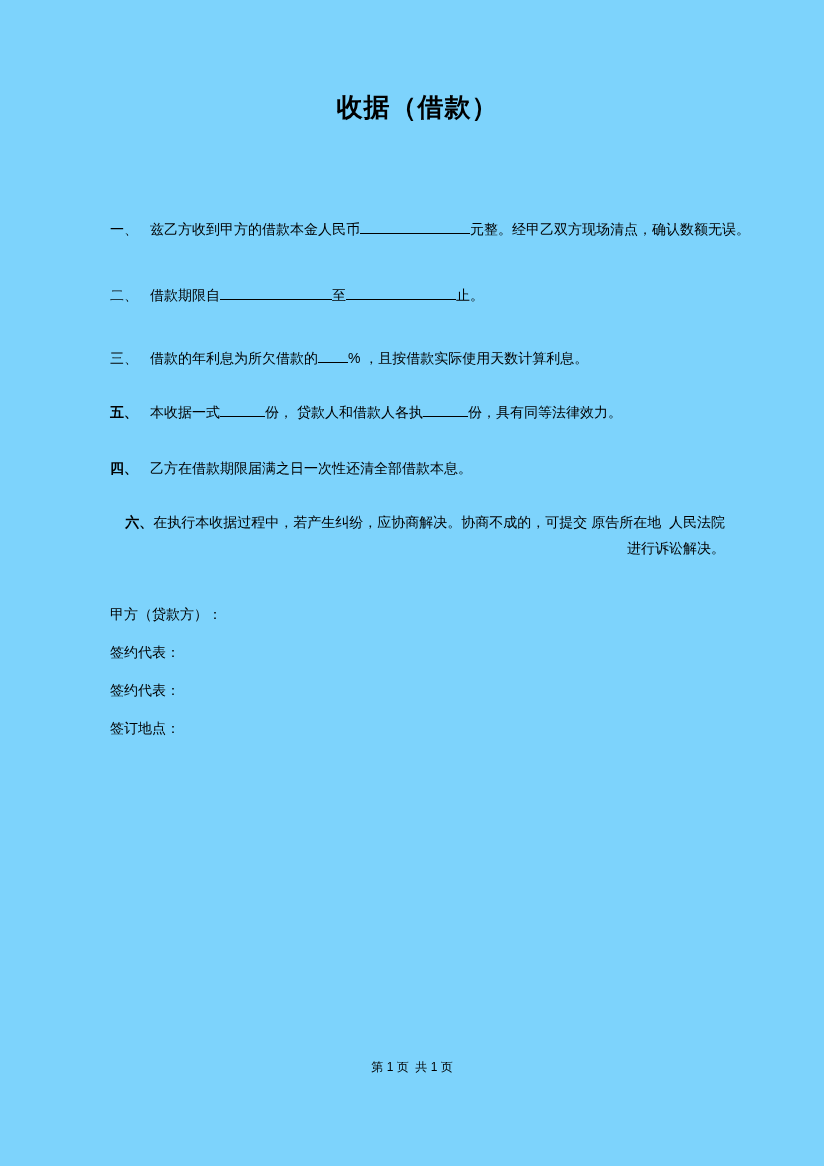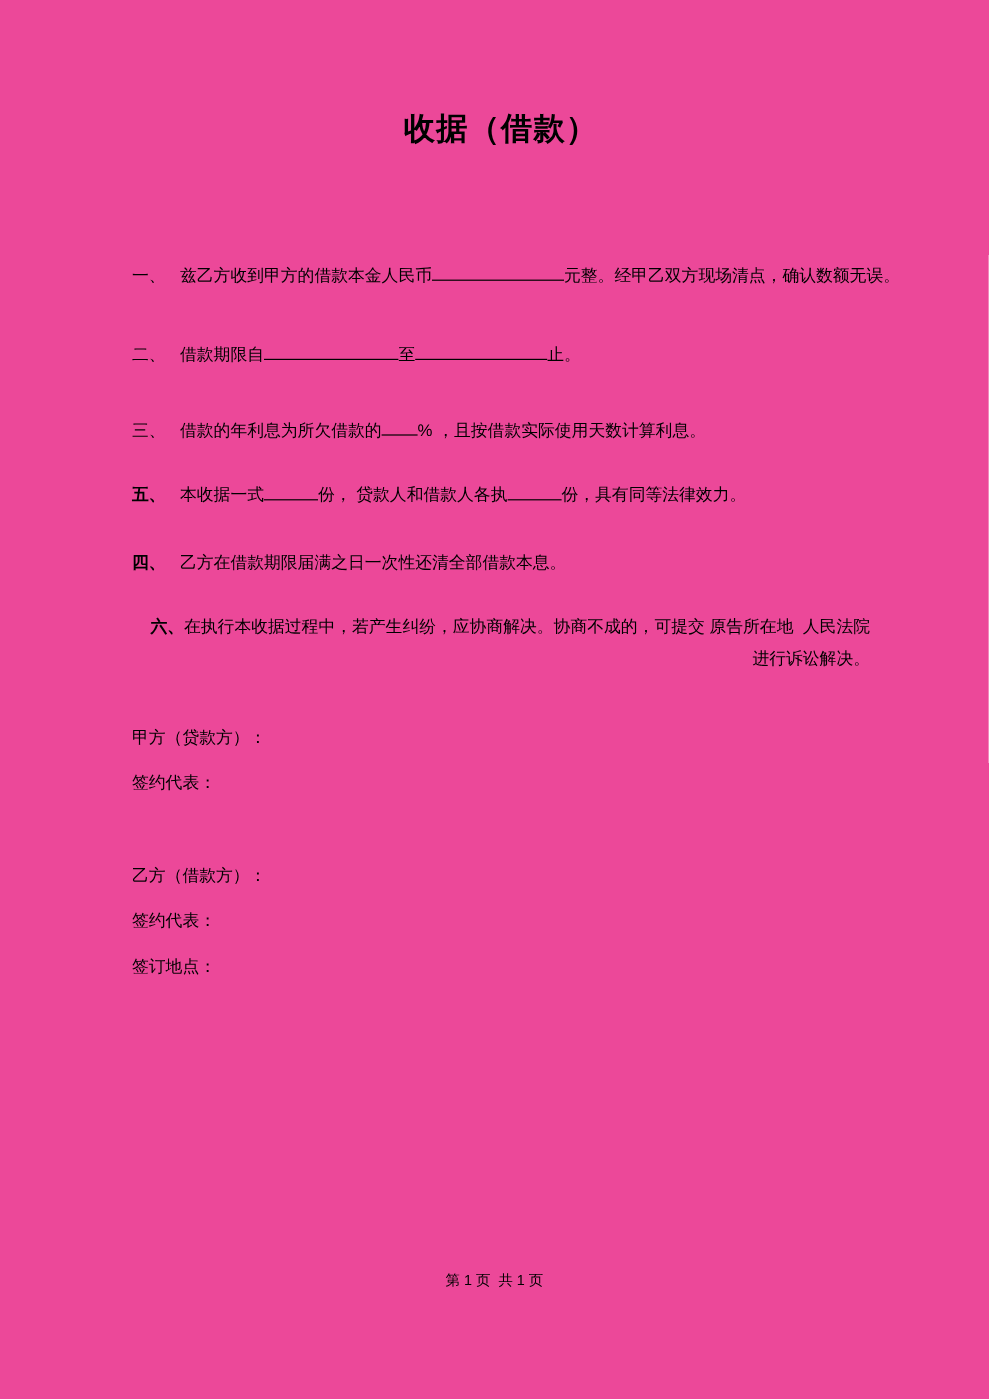--- a/index.html
+++ b/index.html
@@ -4,21 +4,21 @@
 <style>
   html, body {
     margin: 0;
     padding: 0;
     background: #ffffff;
   }
   .page {
     position: relative;
     width: 824px;
     height: 1166px;
-    background: #ec4899;
+    background: #7dd3fc;
     color: #000000;
     font-family: "Liberation Sans", "DejaVu Sans", sans-serif;
     box-sizing: border-box;
     padding: 88px 87px 0 98px;
     overflow: hidden;
   }
   .doc-title {
     margin: 0;
     text-align: center;
     font-family: "Liberation Serif", "DejaVu Serif", serif;
@@ -76,21 +76,20 @@
   <p class="clause" style="margin-top:28px;"><span class="cnum boldnum">五、</span><span>本收据一式</span><span class="blank w45"></span><span>份， 贷款人和借款人各执</span><span class="blank w45"></span><span>份，具有同等法律效力。</span></p>
 
   <p class="clause" style="margin-top:30px;"><span class="cnum boldnum">四、</span><span>乙方在借款期限届满之日一次性还清全部借款本息。</span></p>
 
   <p class="clause" style="margin-top:28px;text-align:right;"><span class="cnum boldnum">六、</span><span>在执行本收据过程中，若产生纠纷，应协商解决。协商不成的，可提交 原告所在地  人民法院</span><br><span>进行诉讼解决。</span></p>
 
   <p class="sig" style="margin-top:40px;">甲方（贷款方）：</p>
 
   <p class="sig" style="margin-top:12px;">签约代表：</p>
 
-  <p class="sig" style="margin-top:51px;">乙方（借款方）：</p>
 
   <p class="sig" style="margin-top:12px;">签约代表：</p>
 
 
   <p class="sig" style="margin-top:11px;">签订地点：</p>
 
   <div class="footer">第 1 页  共 1 页</div>
 
 </div>
 

